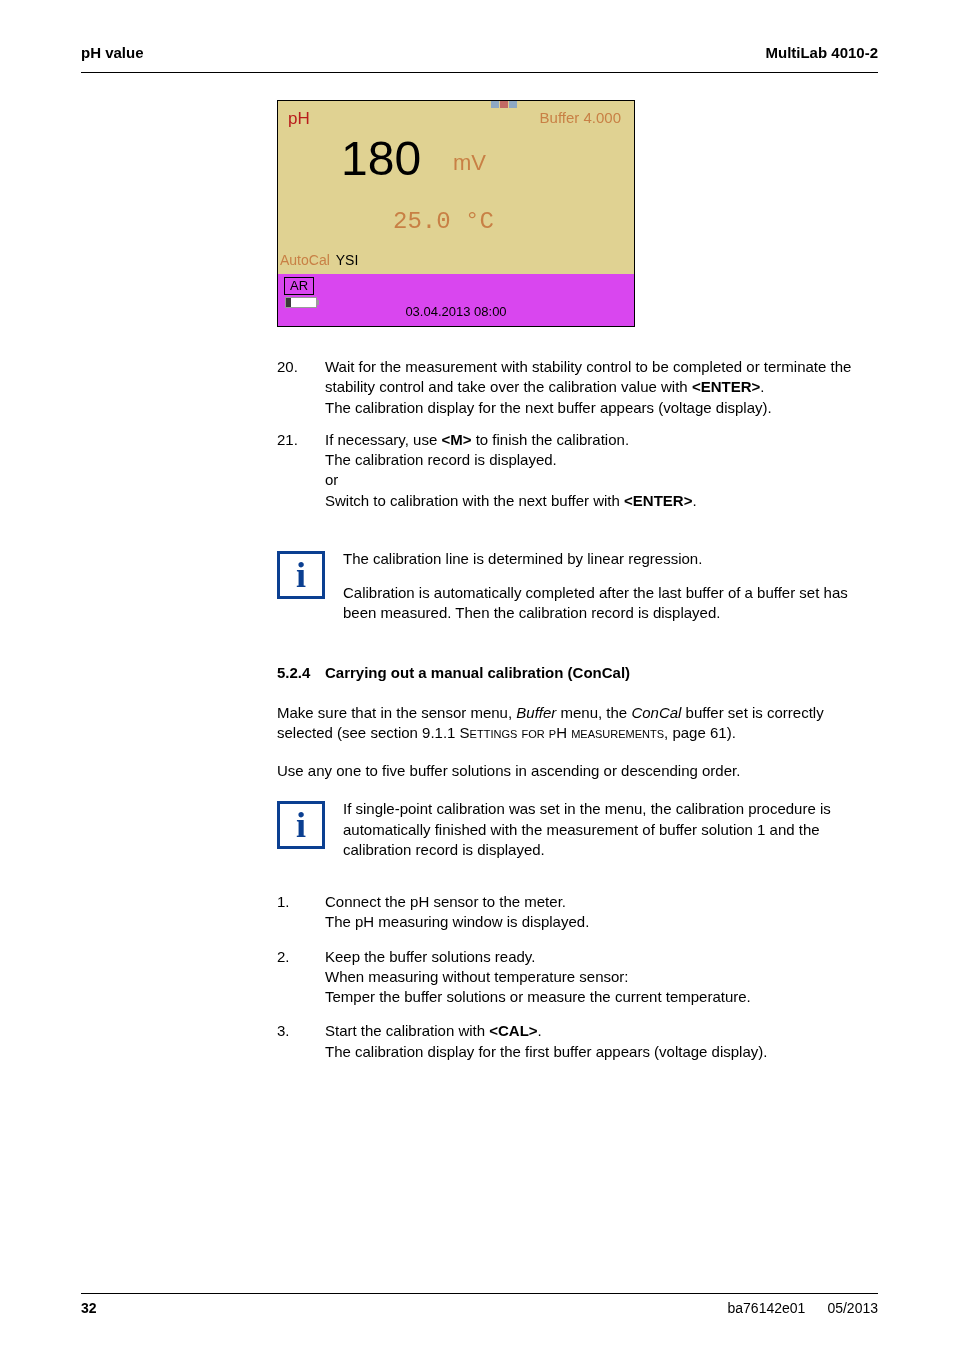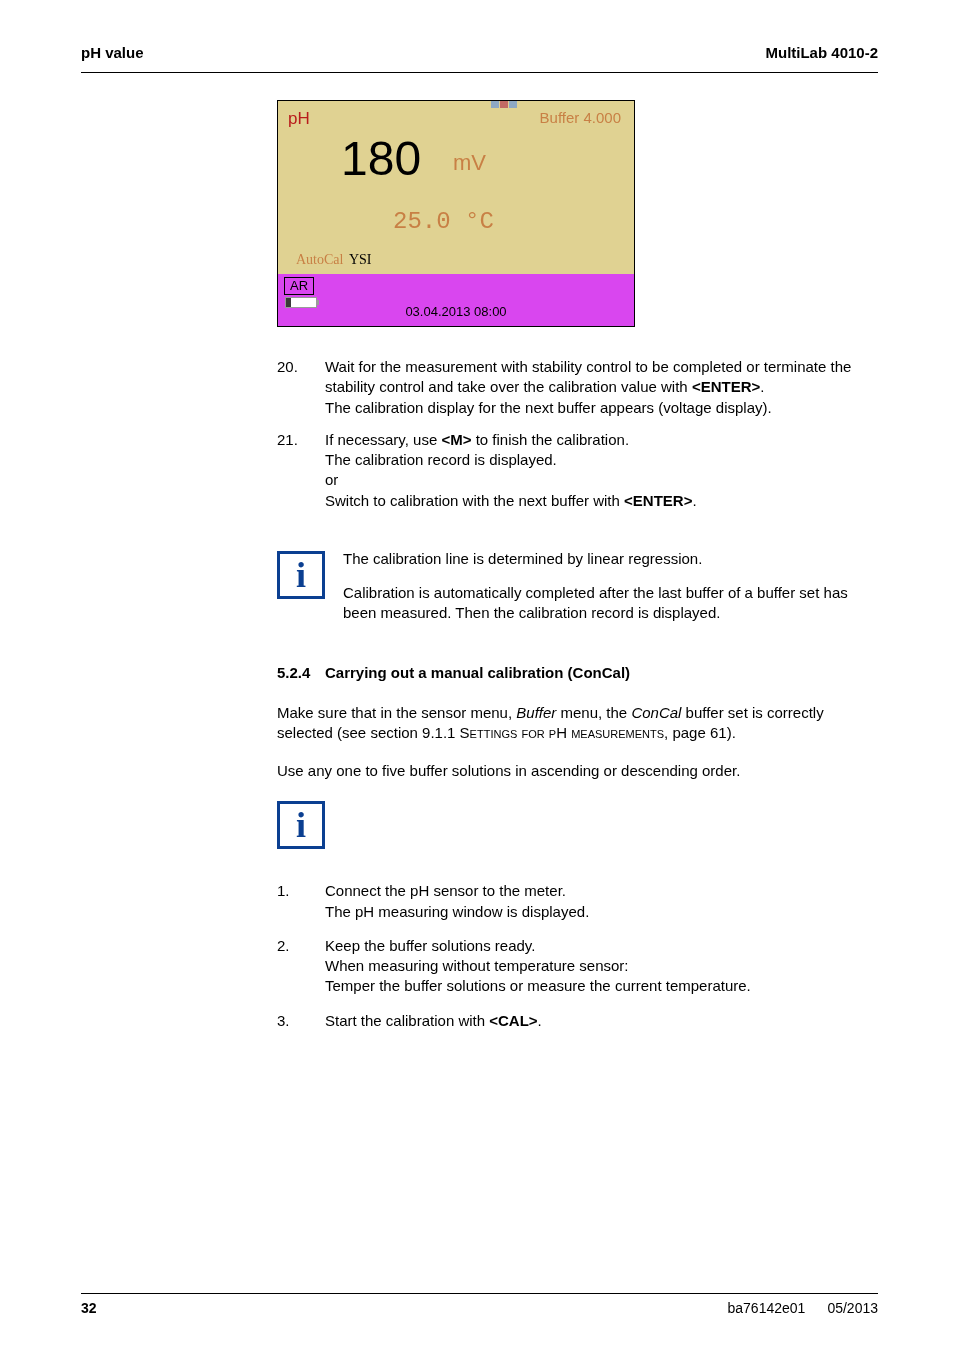--- a/index.html
+++ b/index.html
@@ -86,24 +86,23 @@
       position: absolute;
       top: 107px;
       left: 115px;
       font-size: 24px;
       color: #c88045;
       font-family: "Courier New", monospace;
     }
     .autocal {
       position: absolute;
       bottom: 6px;
-      left: 18px;
+      left: 2px;
       font-size: 14px;
       color: #c88045;
-      font-family: Liberation Serif, serif;
     }
     .ysi {
       font-size: 14px;
       color: #000;
       margin-left: 2px;
     }
     .screen-bottom {
       background: #d946ef;
       height: 52px;
       position: relative;
@@ -289,20 +288,23 @@
   <p class="para">
     <span>Make sure that in the sensor menu, </span><span class="italic">Buffer</span><span> menu, the </span><span class="italic">ConCal</span><span> buffer set is correctly selected (see section 9.1.1 </span><span class="smallcaps">Settings for pH measurements</span><span>, page 61).</span>
   </p>
 
   <p class="para">Use any one to five buffer solutions in ascending or descending order.</p>
 
   <div class="info-box" style="margin-bottom:32px;">
     <div class="info-icon-wrap">
         <span class="info-i">i</span>
       </div>
+    <div class="info-text">
+      <p>If single-point calibration was set in the menu, the calibration procedure is automatically finished with the measurement of buffer solution 1 and the calibration record is displayed.</p>
+    </div>
   </div>
 
   <div class="numlist">
     <div class="step">
       <div class="step-num">1.</div>
       <div class="step-body">
         <span>Connect the pH sensor to the meter.</span><br>
         <span>The pH measuring window is displayed.</span>
       </div>
     </div>
@@ -311,20 +313,21 @@
       <div class="step-body">
         <span>Keep the buffer solutions ready.</span><br>
         <span>When measuring without temperature sensor:</span><br>
         <span>Temper the buffer solutions or measure the current temperature.</span>
       </div>
     </div>
     <div class="step">
       <div class="step-num">3.</div>
       <div class="step-body">
         <span>Start the calibration with </span><b>&lt;CAL&gt;</b><span>.</span><br>
+        <span>The calibration display for the first buffer appears (voltage display).</span>
       </div>
     </div>
   </div>
 
 </div>
 
 <hr class="footer-rule">
 <div class="footer-row">
   <span class="footer-left">32</span>
   <span class="footer-right">

